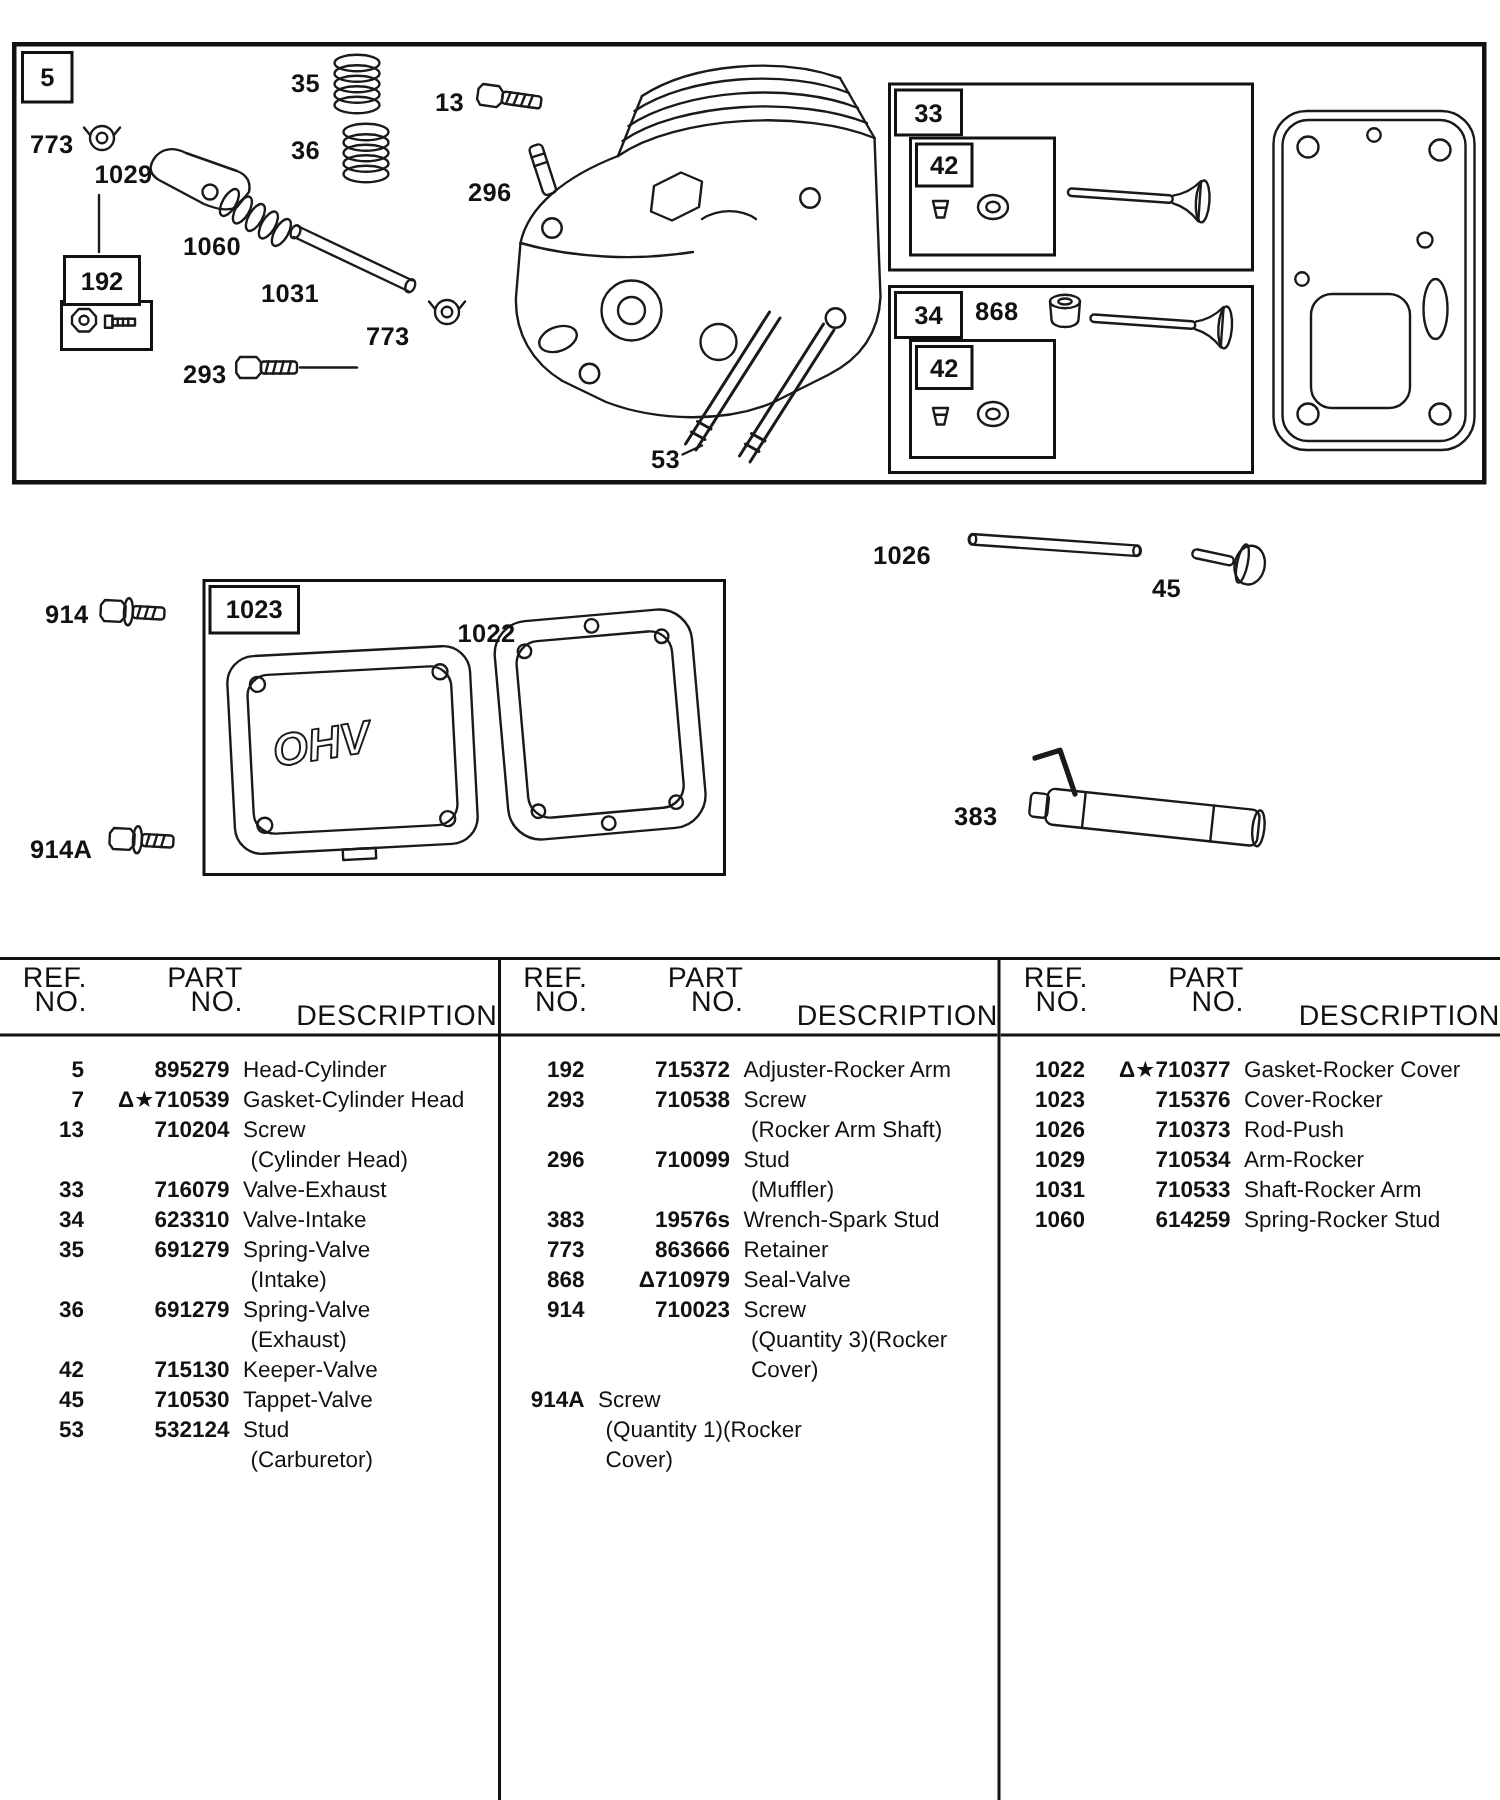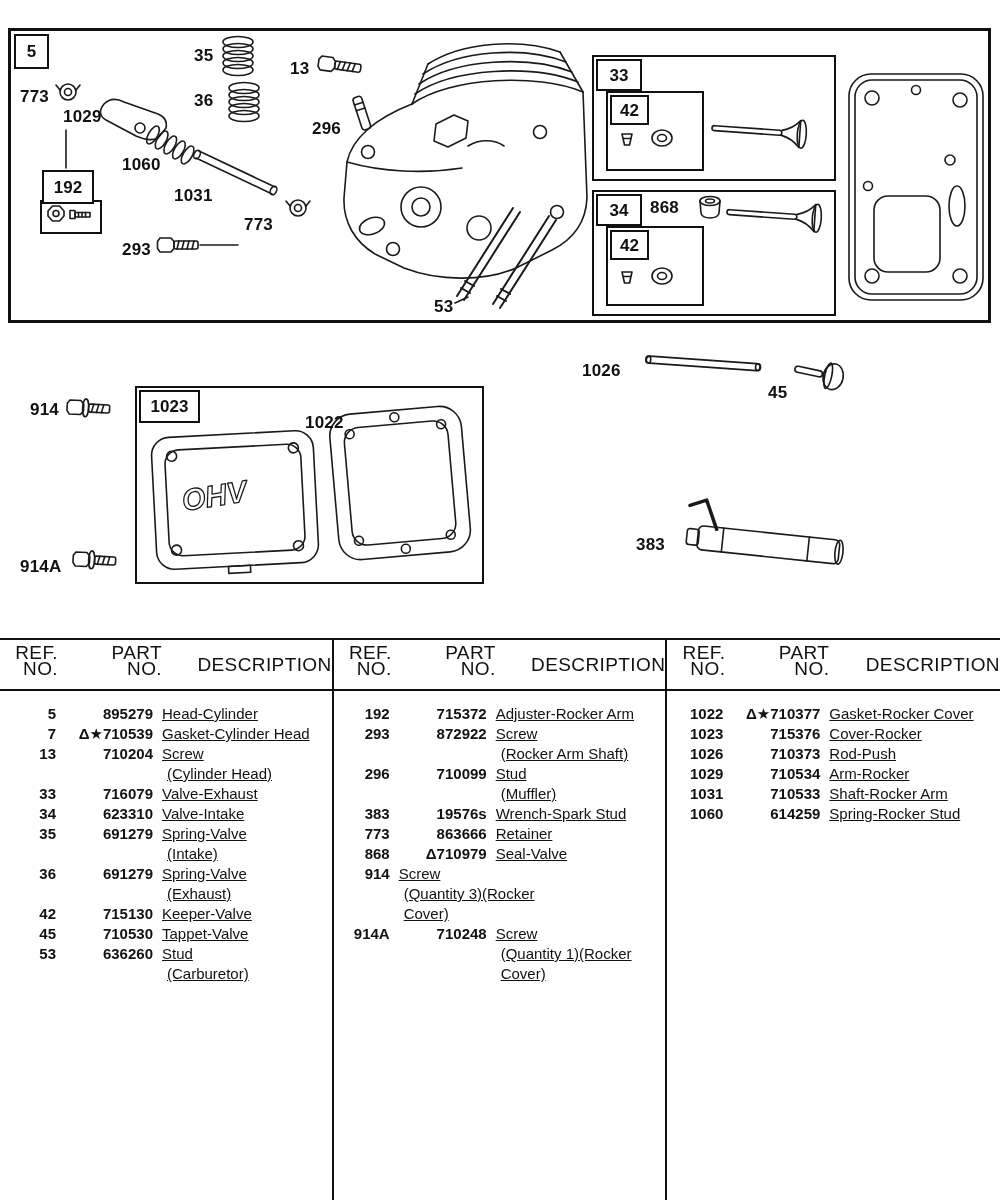--- a/index.html
+++ b/index.html
@@ -11,25 +11,25 @@
   .mainbox{position:absolute;left:8px;top:28px;width:977px;height:289px;border:3px solid #111;z-index:2;}
   #diagram-svg{position:absolute;left:0;top:0;z-index:1;}
   
   #parts-table{position:absolute;left:0;top:638px;width:1000px;height:562px;border-top:2px solid #111;display:flex;z-index:2;}
   .tcol{height:100%;}
   .tcol-1{width:333px;}
   .tcol-2{width:333px;border-left:2px solid #111;}
   .tcol-3{width:334px;border-left:2px solid #111;}
   .thead{display:grid;grid-template-columns:58px 104px 1fr;height:44px;border-bottom:2px solid #111;padding-top:5px;}
   .th{text-align:right;font-size:19px;line-height:16px;letter-spacing:.4px;}
-  .th-desc{align-self:end;padding-bottom:16px;}
+  .th-desc{align-self:end;padding-bottom:3px;}
   .tbody{padding-top:13px;}
   .trow{display:grid;grid-template-columns:46px 88px 1fr;column-gap:9px;padding-left:10px;font-size:15px;line-height:20px;}
   .tref,.tpart{font-weight:bold;text-align:right;white-space:nowrap;}
-  .tdesc{text-align:left;white-space:nowrap;text-decoration:underline;}
+  .tdesc{text-align:left;white-space:nowrap;}
   .tdesc .cont{padding-left:5px;}
 </style>
 </head>
 <body>
 
 <div id="sheet">
 
   <svg id="diagram-svg" width="1000" height="632" viewBox="0 0 1000 632">
     <defs>
       <g id="retainer-clip">
@@ -369,21 +369,21 @@
           <div class="trow">
             <div class="tref">45</div>
             <div class="tpart">710530</div>
             <div class="tdesc">
               <div>Tappet-Valve</div>
             </div>
           </div>
 
           <div class="trow">
             <div class="tref">53</div>
-            <div class="tpart">636260</div>
+            <div class="tpart">532124</div>
             <div class="tdesc">
               <div>Stud</div>
               <div class="cont">(Carburetor)</div>
             </div>
           </div>
         </div>
     </div>
 
     <div class="tcol tcol-2">
       <div class="thead">
@@ -402,21 +402,21 @@
           <div class="trow">
             <div class="tref">192</div>
             <div class="tpart">715372</div>
             <div class="tdesc">
               <div>Adjuster-Rocker Arm</div>
             </div>
           </div>
 
           <div class="trow">
             <div class="tref">293</div>
-            <div class="tpart">872922</div>
+            <div class="tpart">710538</div>
             <div class="tdesc">
               <div>Screw</div>
               <div class="cont">(Rocker Arm Shaft)</div>
             </div>
           </div>
 
           <div class="trow">
             <div class="tref">296</div>
             <div class="tpart">710099</div>
             <div class="tdesc">
@@ -444,30 +444,30 @@
           <div class="trow">
             <div class="tref">868</div>
             <div class="tpart">Δ710979</div>
             <div class="tdesc">
               <div>Seal-Valve</div>
             </div>
           </div>
 
           <div class="trow">
             <div class="tref">914</div>
+            <div class="tpart">710023</div>
             <div class="tdesc">
               <div>Screw</div>
               <div class="cont">(Quantity 3)(Rocker</div>
               <div class="cont">Cover)</div>
             </div>
           </div>
 
           <div class="trow">
             <div class="tref">914A</div>
-            <div class="tpart">710248</div>
             <div class="tdesc">
               <div>Screw</div>
               <div class="cont">(Quantity 1)(Rocker</div>
               <div class="cont">Cover)</div>
             </div>
           </div>
         </div>
     </div>
 
     <div class="tcol tcol-3">

